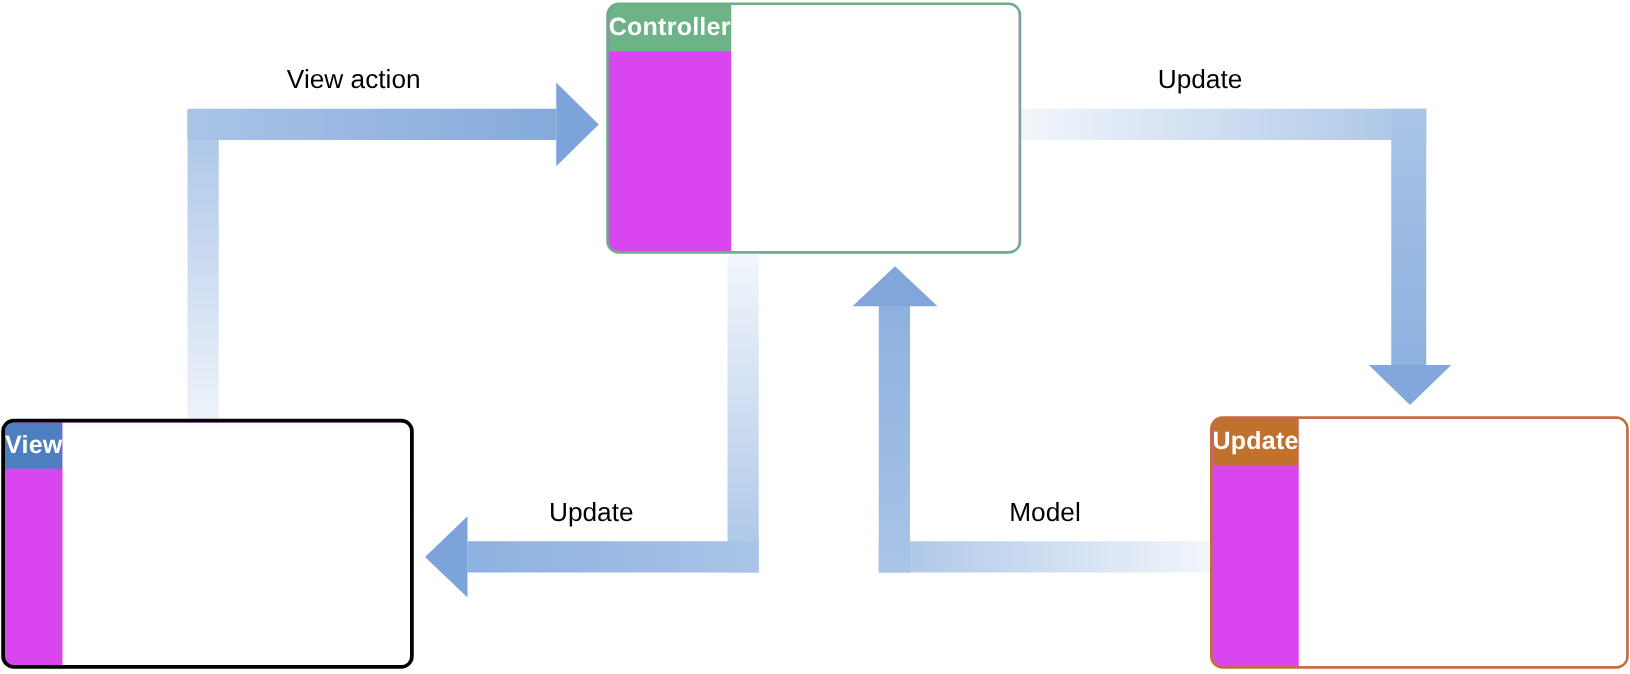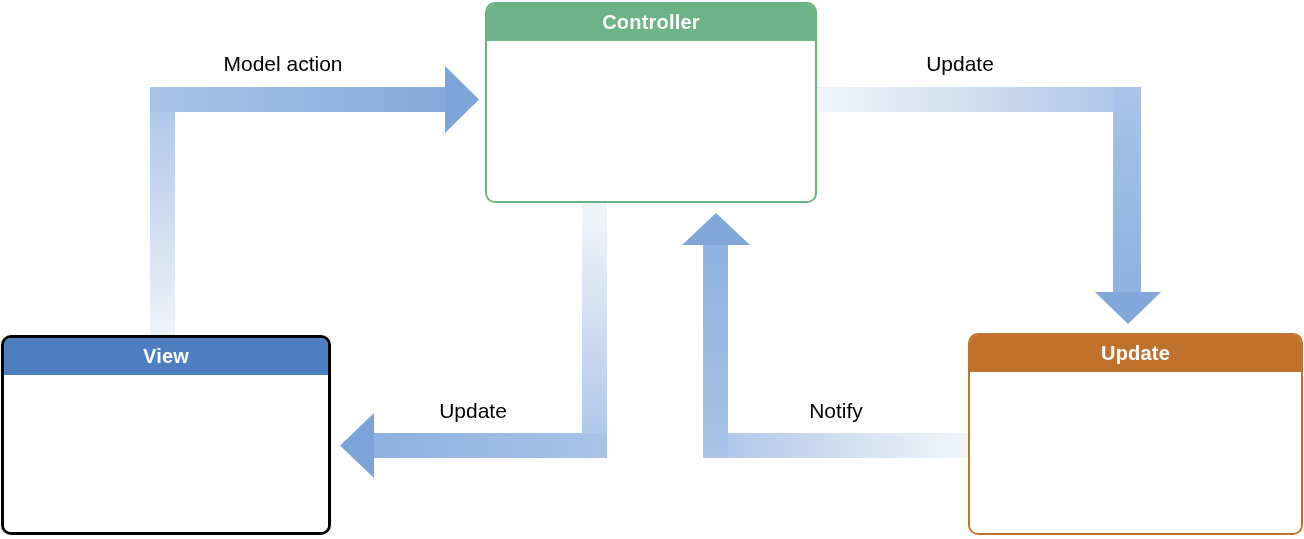--- a/index.html
+++ b/index.html
@@ -18,25 +18,25 @@
   .arrows-layer {
     position: absolute;
     left: 0;
     top: 0;
     width: 1304px;
     height: 539px;
   }
   .node {
     position: absolute;
     box-sizing: border-box;
-    background: #fde047;
+    background: #d946ef;
     border-radius: 10px;
     overflow: hidden;
     display: flex;
-    flex-direction: column;
+    flex-direction: row;
   }
   .node-header {
     height: 37px;
     flex: 0 0 37px;
     display: flex;
     align-items: center;
     justify-content: center;
     color: #ffffff;
     font-weight: bold;
     font-size: 20px;
@@ -133,27 +133,27 @@
       <polygon points="374,413 374,478 340,445.5" fill="#7da4da"></polygon>
     </g>
 
     <g>
       <rect x="703" y="433" width="265" height="25" fill="url(#gD1)"></rect>
       <rect x="703" y="244" width="25" height="214" fill="url(#gD2)"></rect>
       <polygon points="682,245 750,245 716,213" fill="#80a6da"></polygon>
     </g>
   </svg>
 
-  <div class="edge-label label-user-action">Model action</div>
+  <div class="edge-label label-user-action">View action</div>
 
   <div class="edge-label label-update-model">Update</div>
 
   <div class="edge-label label-update-view">Update</div>
 
-  <div class="edge-label label-notify">Notify</div>
+  <div class="edge-label label-notify">Model</div>
 
   <div class="node node-controller">
     <div class="node-header">Controller</div>
     <div class="node-body"></div>
   </div>
 
   <div class="node node-view">
     <div class="node-header">View</div>
     <div class="node-body"></div>
   </div>

